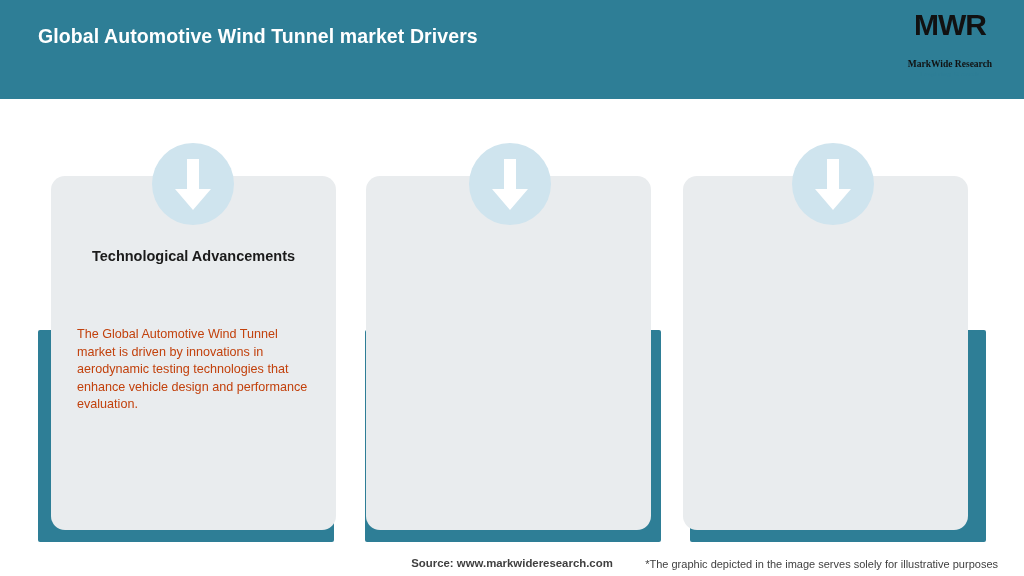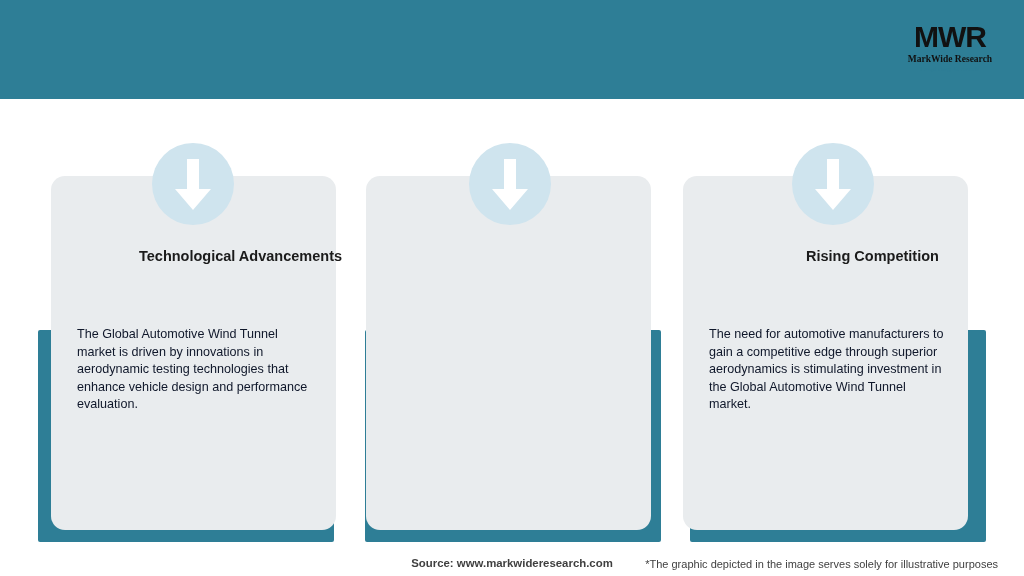--- a/index.html
+++ b/index.html
@@ -39,28 +39,27 @@
     height: 62px;
     text-align: center;
   }
   .logo-mark {
     font-size: 30px;
     font-weight: bold;
     color: #111111;
     letter-spacing: -1px;
     line-height: 30px;
     font-family: "Liberation Sans", sans-serif;
-    margin-top: 12px;
   }
   .logo-name {
     font-size: 9.5px;
     font-weight: bold;
     color: #111111;
     line-height: 12px;
-    margin-top: 1px;
+    margin-top: 18px;
     font-family: "Liberation Serif", serif;
   }
   .logo-tag {
     font-size: 6.2px;
     font-weight: bold;
     color: #2e7e96;
     letter-spacing: 0.6px;
     line-height: 8px;
   }
 
@@ -82,30 +81,29 @@
   }
   .card-title {
     position: absolute;
     left: 0;
     top: 72px;
     width: 100%;
     text-align: center;
     font-size: 14.5px;
     font-weight: bold;
     color: #1b1b1b;
-    padding-left: 47px;
   }
   .card-body {
     position: absolute;
     left: 26px;
     right: 22px;
     top: 150px;
     font-size: 12.6px;
     line-height: 17.6px;
-    color: #0f172a;
+    color: #c2410c;
   }
 
   
   .circle {
     position: absolute;
     width: 82px;
     height: 82px;
     border-radius: 50%;
     background: #cfe4ee;
   }
@@ -132,42 +130,41 @@
     right: 26px;
     top: 558px;
     font-size: 11px;
     color: #3f3f3f;
   }
 </style>
 </head>
 <body>
 
 <div class="header">
+  <div class="header-title">Global Automotive Wind Tunnel market Drivers</div>
   <div class="logo">
     <div class="logo-mark">MWR</div>
     <div class="logo-name">MarkWide Research</div>
     <div class="logo-tag">Inspiring Growth</div>
   </div>
 </div>
 
 <div class="shadow-bar" style="left:38px;  top:330px; width:296px; height:212px;"></div>
 <div class="shadow-bar" style="left:365px; top:330px; width:296px; height:212px;"></div>
 <div class="shadow-bar" style="left:690px; top:330px; width:296px; height:212px;"></div>
 
 <div class="card" style="left:51px; top:176px;">
   <div class="card-title">Technological Advancements</div>
   <div class="card-body">The Global Automotive Wind Tunnel market is driven by innovations in aerodynamic testing technologies that enhance vehicle design and performance evaluation.</div>
 </div>
 
 <div class="card" style="left:366px; top:176px;">
 </div>
 
 <div class="card" style="left:683px; top:176px;">
-  <div class="card-title">Rising Competition</div>
-  <div class="card-body">The need for automotive manufacturers to gain a competitive edge through superior aerodynamics is stimulating investment in the Global Automotive Wind Tunnel market.</div>
 </div>
 
 <div class="circle" style="left:152px; top:143px;">
   <svg width="38" height="52" viewBox="0 0 38 52">
     <polygon points="13,0 25,0 25,30 37,30 19,51 1,30 13,30" fill="#ffffff"></polygon>
   </svg>
 </div>
 <div class="circle" style="left:469px; top:143px;">
   <svg width="38" height="52" viewBox="0 0 38 52">
     <polygon points="13,0 25,0 25,30 37,30 19,51 1,30 13,30" fill="#ffffff"></polygon>

